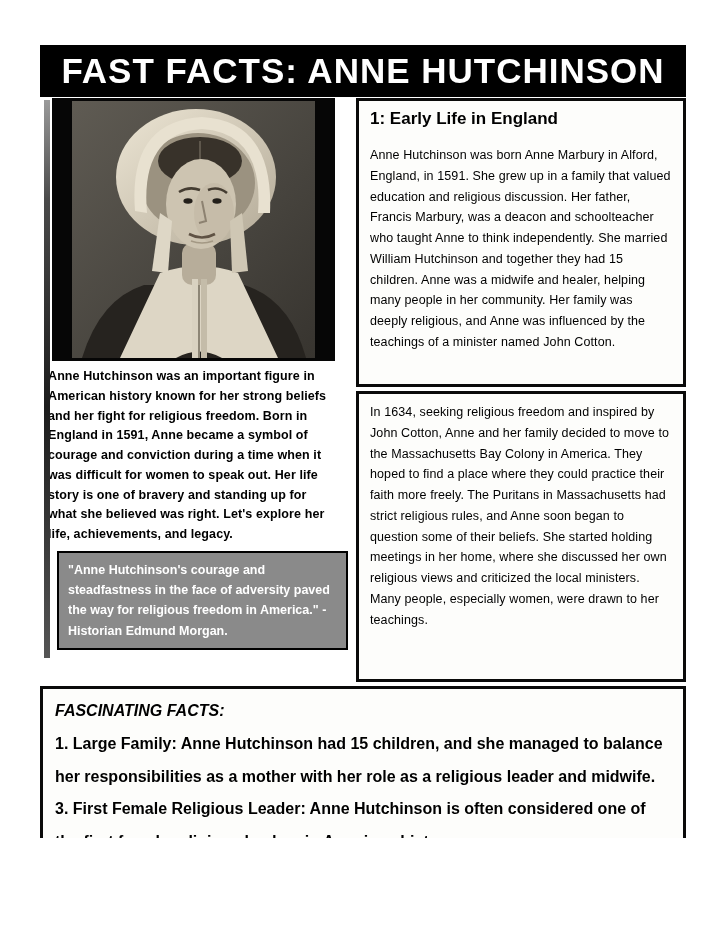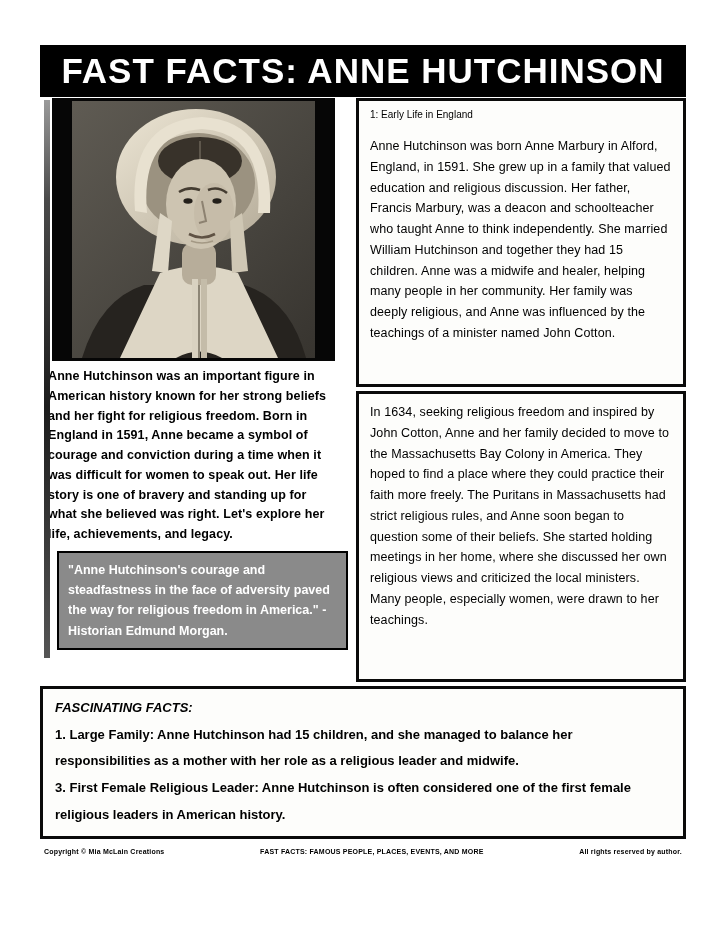--- a/index.html
+++ b/index.html
@@ -1,18 +1,18 @@
 <!DOCTYPE html>
 <html><head>
 <meta charset="utf-8">
 <style>
   html,body{margin:0;padding:0;background:#ffffff;}
   .page{
     position:relative;
-    width:720px;height:933px;
+    width:720px;height:838px;
     background:#ffffff;
     font-family:"Liberation Sans", sans-serif;
     color:#000;
     overflow:hidden;
   }
   .content{
     position:absolute;left:40px;top:45px;width:646px;
   }
   
   .titlebar{
@@ -50,40 +50,40 @@
     color:#fff;
     padding:7px 9px;
     font-size:12.5px;font-weight:700;line-height:1.62;
   }
   .section-box{
     border:3px solid #0a0a0a;
     background:#fdfdfb;
     padding:8px 11px 9px 11px;
   }
   .section-box .heading{
-    font-size:10px;font-weight:400;margin:0 0 16px 0;
+    font-size:17px;font-weight:700;margin:0 0 16px 0;
   }
   .section-box .body{
     font-size:12.5px;font-weight:400;line-height:1.66;margin:0;
     letter-spacing:0.1px;
   }
   .sec1{min-height:266px;}
   .sec2{min-height:268px;}
   
   .facts-box{
     border:3px solid #0a0a0a;
     background:#fdfdfb;
     margin-top:4px;
     padding:6px 12px 8px 12px;
   }
   .facts-heading{
     font-size:12.5px;font-weight:700;font-style:italic;margin:0 0 10px 0;
   }
   .facts-box p{
-    margin:0;font-size:13px;font-weight:700;line-height:2.05;
+    margin:0;font-size:16px;font-weight:700;line-height:2.05;
   }
   
   .footer{
     display:flex;justify-content:space-between;align-items:center;
     margin-top:9px;padding:0 4px;
     font-size:7px;font-weight:700;letter-spacing:0.2px;
   }
   .footer .center{ text-transform:uppercase; }
 </style>
 </head>

